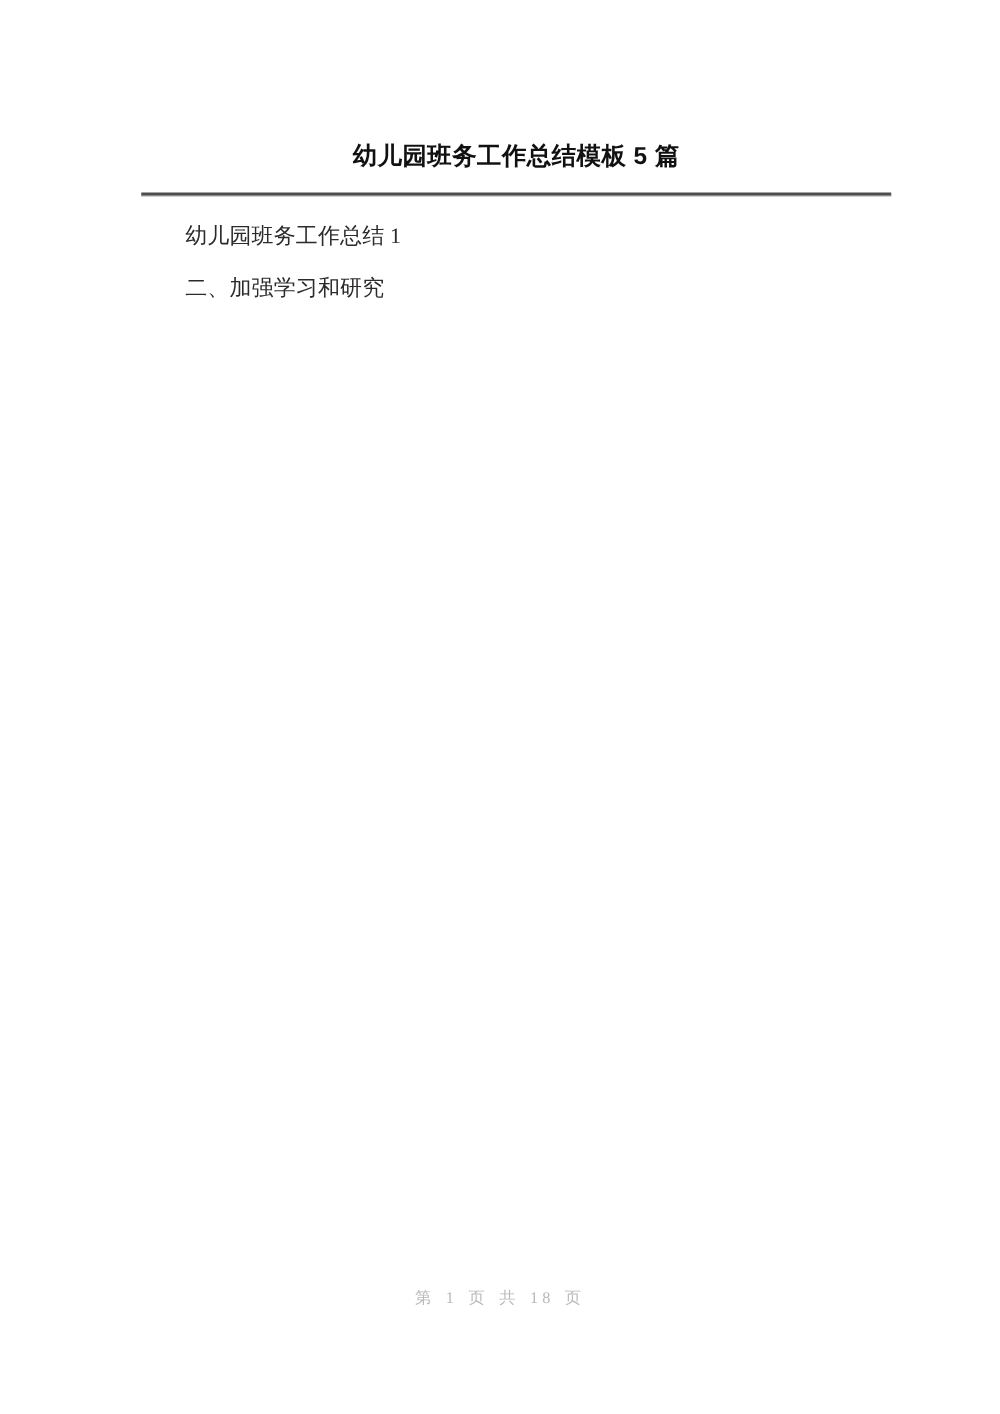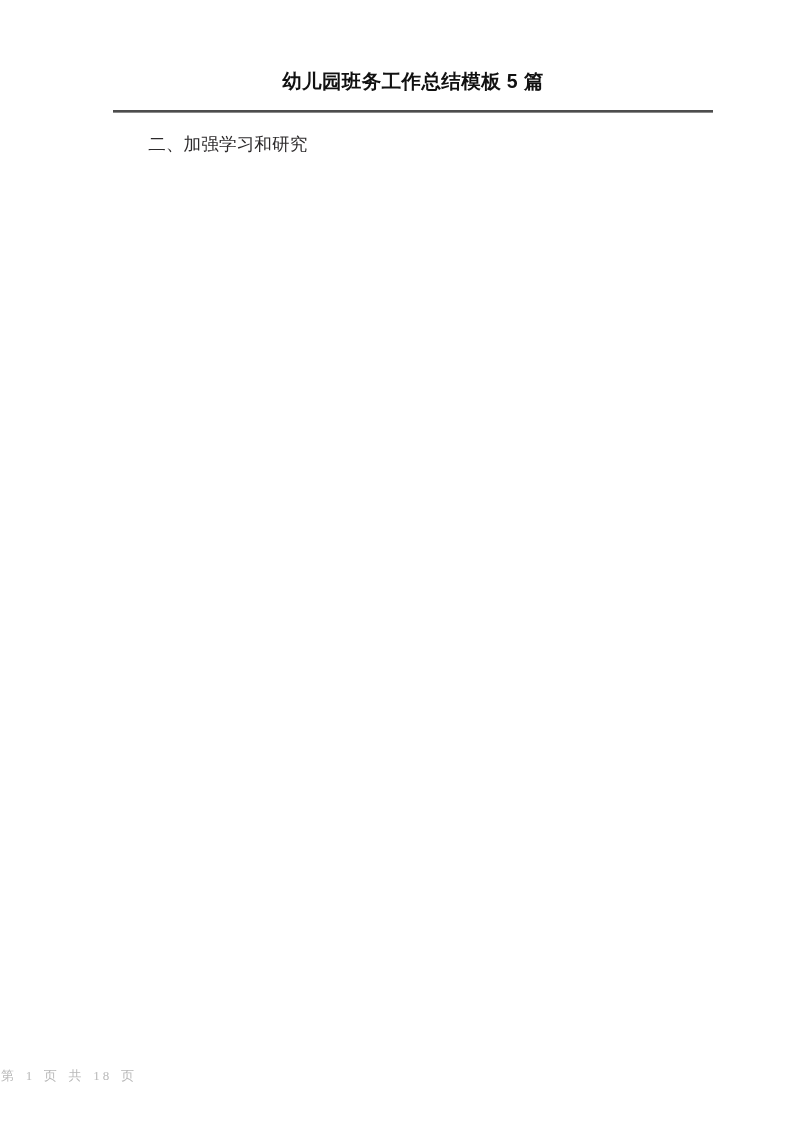--- a/index.html
+++ b/index.html
@@ -28,21 +28,21 @@
   
   .content {
     position: absolute;
     left: 113px;
     top: 0;
     width: 600px;
   }
 
   .doc-title {
     margin: 0;
-    padding-top: 66px;
+    padding-top: 110px;
     font-size: 19.5px;
     font-weight: bold;
     line-height: 30px;
     text-align: center;
     letter-spacing: 0.4px;
     color: #111111;
     font-family: "Liberation Sans", "DejaVu Sans", sans-serif;
   }
 
   .title-rule {
@@ -78,23 +78,23 @@
   }
 
   p.heading {
     text-indent: 2em;
   }
 
   
   .page-footer {
     position: absolute;
     left: 0;
-    top: 1067px;
+    top: 1029px;
     width: 800px;
-    text-align: left;
+    text-align: center;
     font-size: 13px;
     line-height: 18px;
     color: #b9b9b9;
     letter-spacing: 3.2px;
     font-family: "Liberation Serif", "DejaVu Serif", serif;
   }
   .page-footer span { margin: 0 1px; }
 </style>
 </head>
 <body>
@@ -102,20 +102,21 @@
 <div class="page">
 
   <div class="content">
 
     <h1 class="doc-title">幼儿园班务工作总结模板 5 篇</h1>
 
     <hr class="title-rule">
 
     <div class="body-block">
 
+      <p class="subtitle">幼儿园班务工作总结 1</p>
 
 
 
 
       <p class="heading">二、加强学习和研究</p>
 
     </div>
   </div>
 
   <div class="page-footer">

